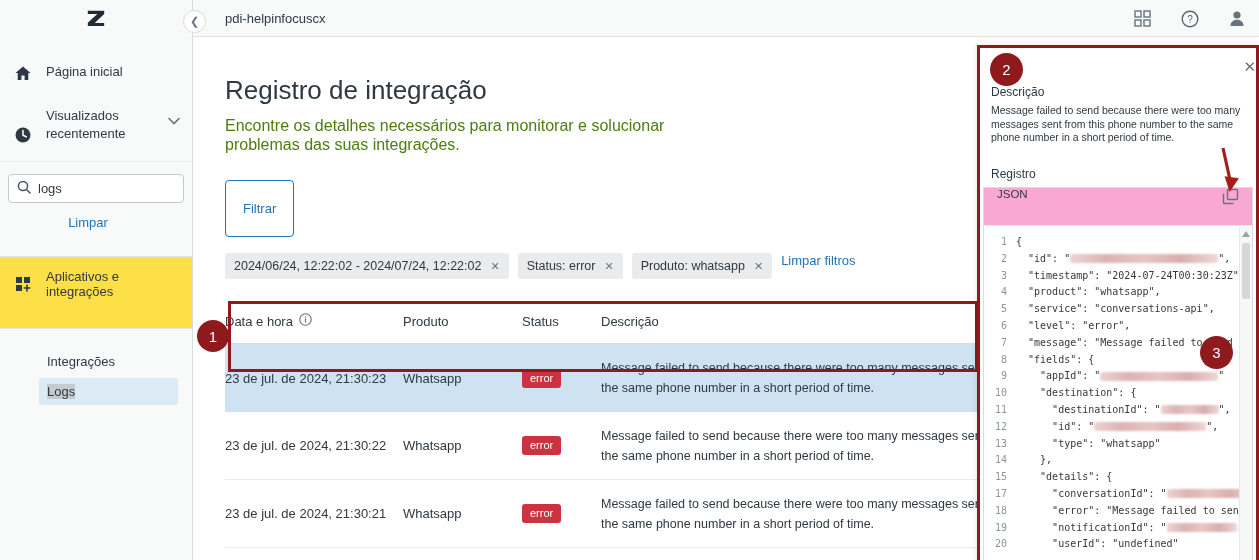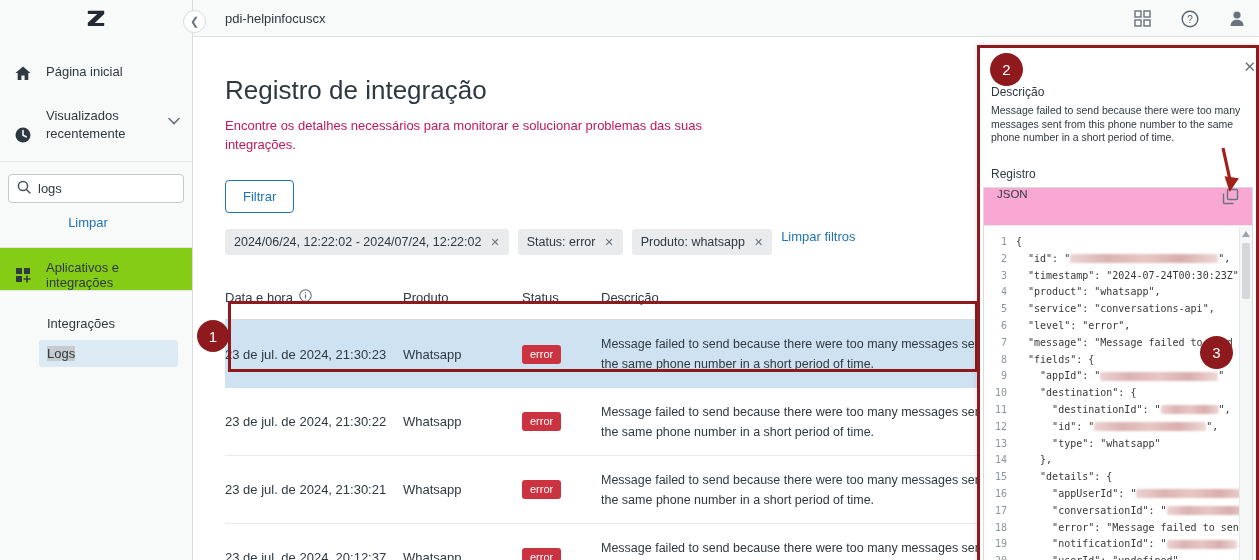--- a/index.html
+++ b/index.html
@@ -14,41 +14,41 @@
   .nav-item .nicon { width:18px; margin-right:14px; flex:none; display:flex; justify-content:center; margin-top:1px; }
   .nav-item .nlabel { line-height:18px; }
   .nav-home { margin-top:16px; }
   .nav-recent { position:relative; margin-top:6px; padding-right:30px; }
   .nav-recent .chev { position:absolute; right:12px; top:16px; }
   .side-divider { border-top:1px solid #e8eaed; margin-top:8px; }
   .search-box { margin:12px 8px 0 8px; height:29px; background:#fff; border:1px solid #c2c8cc; border-radius:4px; display:flex; align-items:center; padding:0 8px; }
   .search-box input { border:none; outline:none; font-size:13px; color:#2f3941; width:130px; margin-left:7px; font-family:"Liberation Sans",sans-serif; background:transparent; }
   .limpar-row { text-align:center; padding:10px 16px 10px 0; }
   .link-blue { color:#1f73b7; font-size:13px; text-decoration:none; cursor:pointer; }
-  .apps-section { background:#84cc16; border-top:1px solid #e3e6e8; border-bottom:1px solid #e3e6e8; margin-top:6px; padding:12px 12px 0 14px; display:flex; align-items:center; font-size:13px; cursor:pointer; }
+  .apps-section { background:#fde047; border-top:1px solid #e3e6e8; border-bottom:1px solid #e3e6e8; margin-top:15px; padding:12px 12px 29px 14px; display:flex; align-items:center; font-size:13px; cursor:pointer; }
   .apps-section .nicon { width:18px; margin-right:14px; flex:none; display:flex; justify-content:center; }
   .sub-nav { padding:18px 0 0 0; }
   .sub-item { font-size:13px; padding:7px 8px 7px 47px; cursor:pointer; }
   .sub-item.selected { background:#dceaf3; border-radius:3px; margin:2px 14px 0 39px; padding:6px 8px; }
   .sub-item.selected .sel { background:#c6cbce; }
 
   
   .collapse-btn { position:absolute; left:183px; top:10px; width:23px; height:23px; border-radius:50%; background:#fff; border:1px solid #d8dcde; z-index:5; display:flex; align-items:center; justify-content:center; color:#68737d; font-size:11px; cursor:pointer; }
 
   
   .topbar { position:absolute; left:193px; top:0; right:0; height:37px; background:#f8f9f9; border-bottom:1px solid #e0e3e5; display:flex; align-items:center; z-index:1; }
   .brand { margin-left:32px; font-size:13px; color:#2f3941; }
   .topbar-right { position:absolute; right:14px; top:0; height:37px; display:flex; align-items:center; gap:30px; }
   .tb-icon { cursor:pointer; display:flex; align-items:center; }
 
   
   .main { position:absolute; left:193px; top:37px; right:0; bottom:0; background:#fff; overflow:hidden; }
   .page-title { margin:38px 0 0 32px; font-size:26px; font-weight:400; color:#2f3941; }
-  .page-sub { margin:10px 0 0 32px; width:510px; font-size:13px; line-height:19px; color:#be185d; }
-  .filter-btn { margin:26px 0 0 32px; display:inline-block; background:#fff; color:#1f73b7; border:1px solid #1f73b7; border-radius:4px; font-size:13px; padding:8px 17px; cursor:pointer; font-family:"Liberation Sans",sans-serif; }
+  .page-sub { margin:10px 0 0 32px; width:510px; font-size:16px; line-height:19px; color:#4d7c0f; }
+  .filter-btn { margin:26px 0 0 32px; display:inline-block; background:#fff; color:#1f73b7; border:1px solid #1f73b7; border-radius:4px; font-size:13px; padding:20px 17px; cursor:pointer; font-family:"Liberation Sans",sans-serif; }
   .chips-row { margin:16px 0 0 32px; display:flex; align-items:flex-start; gap:9px; }
   .chip { background:#e9ebec; border-radius:3px; font-size:12.5px; color:#2f3941; padding:6px 9px; display:flex; align-items:center; gap:9px; cursor:default; }
   .chip .x { color:#68737d; font-size:11px; cursor:pointer; }
   .clear-filters { font-size:13px; margin-left:0; }
 
   .log-table { margin:24px 0 0 32px; width:920px; }
   .t-head { display:grid; grid-template-columns:178px 119px 79px 1fr; font-size:13px; color:#2f3941; padding:10px 0 14px 0; border-bottom:1px solid #d8dcde; }
   .t-head .hcell { display:flex; align-items:center; gap:6px; }
   .t-row { display:grid; grid-template-columns:178px 119px 79px 1fr; align-items:center; min-height:68px; padding:10px 0; border-bottom:1px solid #e8eaed; font-size:13px; }
   .t-row.hl { background:#cfe2f2; border-bottom:none; }
@@ -282,21 +282,20 @@
           <div class="code-line"><span class="ln">6</span><span class="code">  "level": "error",</span></div>
           <div class="code-line"><span class="ln">7</span><span class="code">  "message": "Message failed to send be</span></div>
           <div class="code-line"><span class="ln">8</span><span class="code">  "fields": {</span></div>
           <div class="code-line"><span class="ln">9</span><span class="code">    "appId": "<span class="redact" style="width: 118px;"></span>"</span></div>
           <div class="code-line"><span class="ln">10</span><span class="code">    "destination": {</span></div>
           <div class="code-line"><span class="ln">11</span><span class="code">      "destinationId": "<span class="redact" style="width: 58px;"></span>",</span></div>
           <div class="code-line"><span class="ln">12</span><span class="code">      "id": "<span class="redact" style="width: 112px;"></span>",</span></div>
           <div class="code-line"><span class="ln">13</span><span class="code">      "type": "whatsapp"</span></div>
           <div class="code-line"><span class="ln">14</span><span class="code">    },</span></div>
           <div class="code-line"><span class="ln">15</span><span class="code">    "details": {</span></div>
-          <div class="code-line"><span class="ln">16</span><span class="code">      "appUserId": "<span class="redact" style="width: 112px;"></span></span></div>
           <div class="code-line"><span class="ln">17</span><span class="code">      "conversationId": "<span class="redact" style="width: 84px;"></span></span></div>
           <div class="code-line"><span class="ln">18</span><span class="code">      "error": "Message failed to send </span></div>
           <div class="code-line"><span class="ln">19</span><span class="code">      "notificationId": "<span class="redact" style="width: 70px;"></span>..</span></div>
           <div class="code-line"><span class="ln">20</span><span class="code">      "userId": "undefined"</span></div>
         </div>
       <div class="code-scrollbar">
         <div class="sb-up"></div>
         <div class="sb-thumb"></div>
       </div>
     </div>

